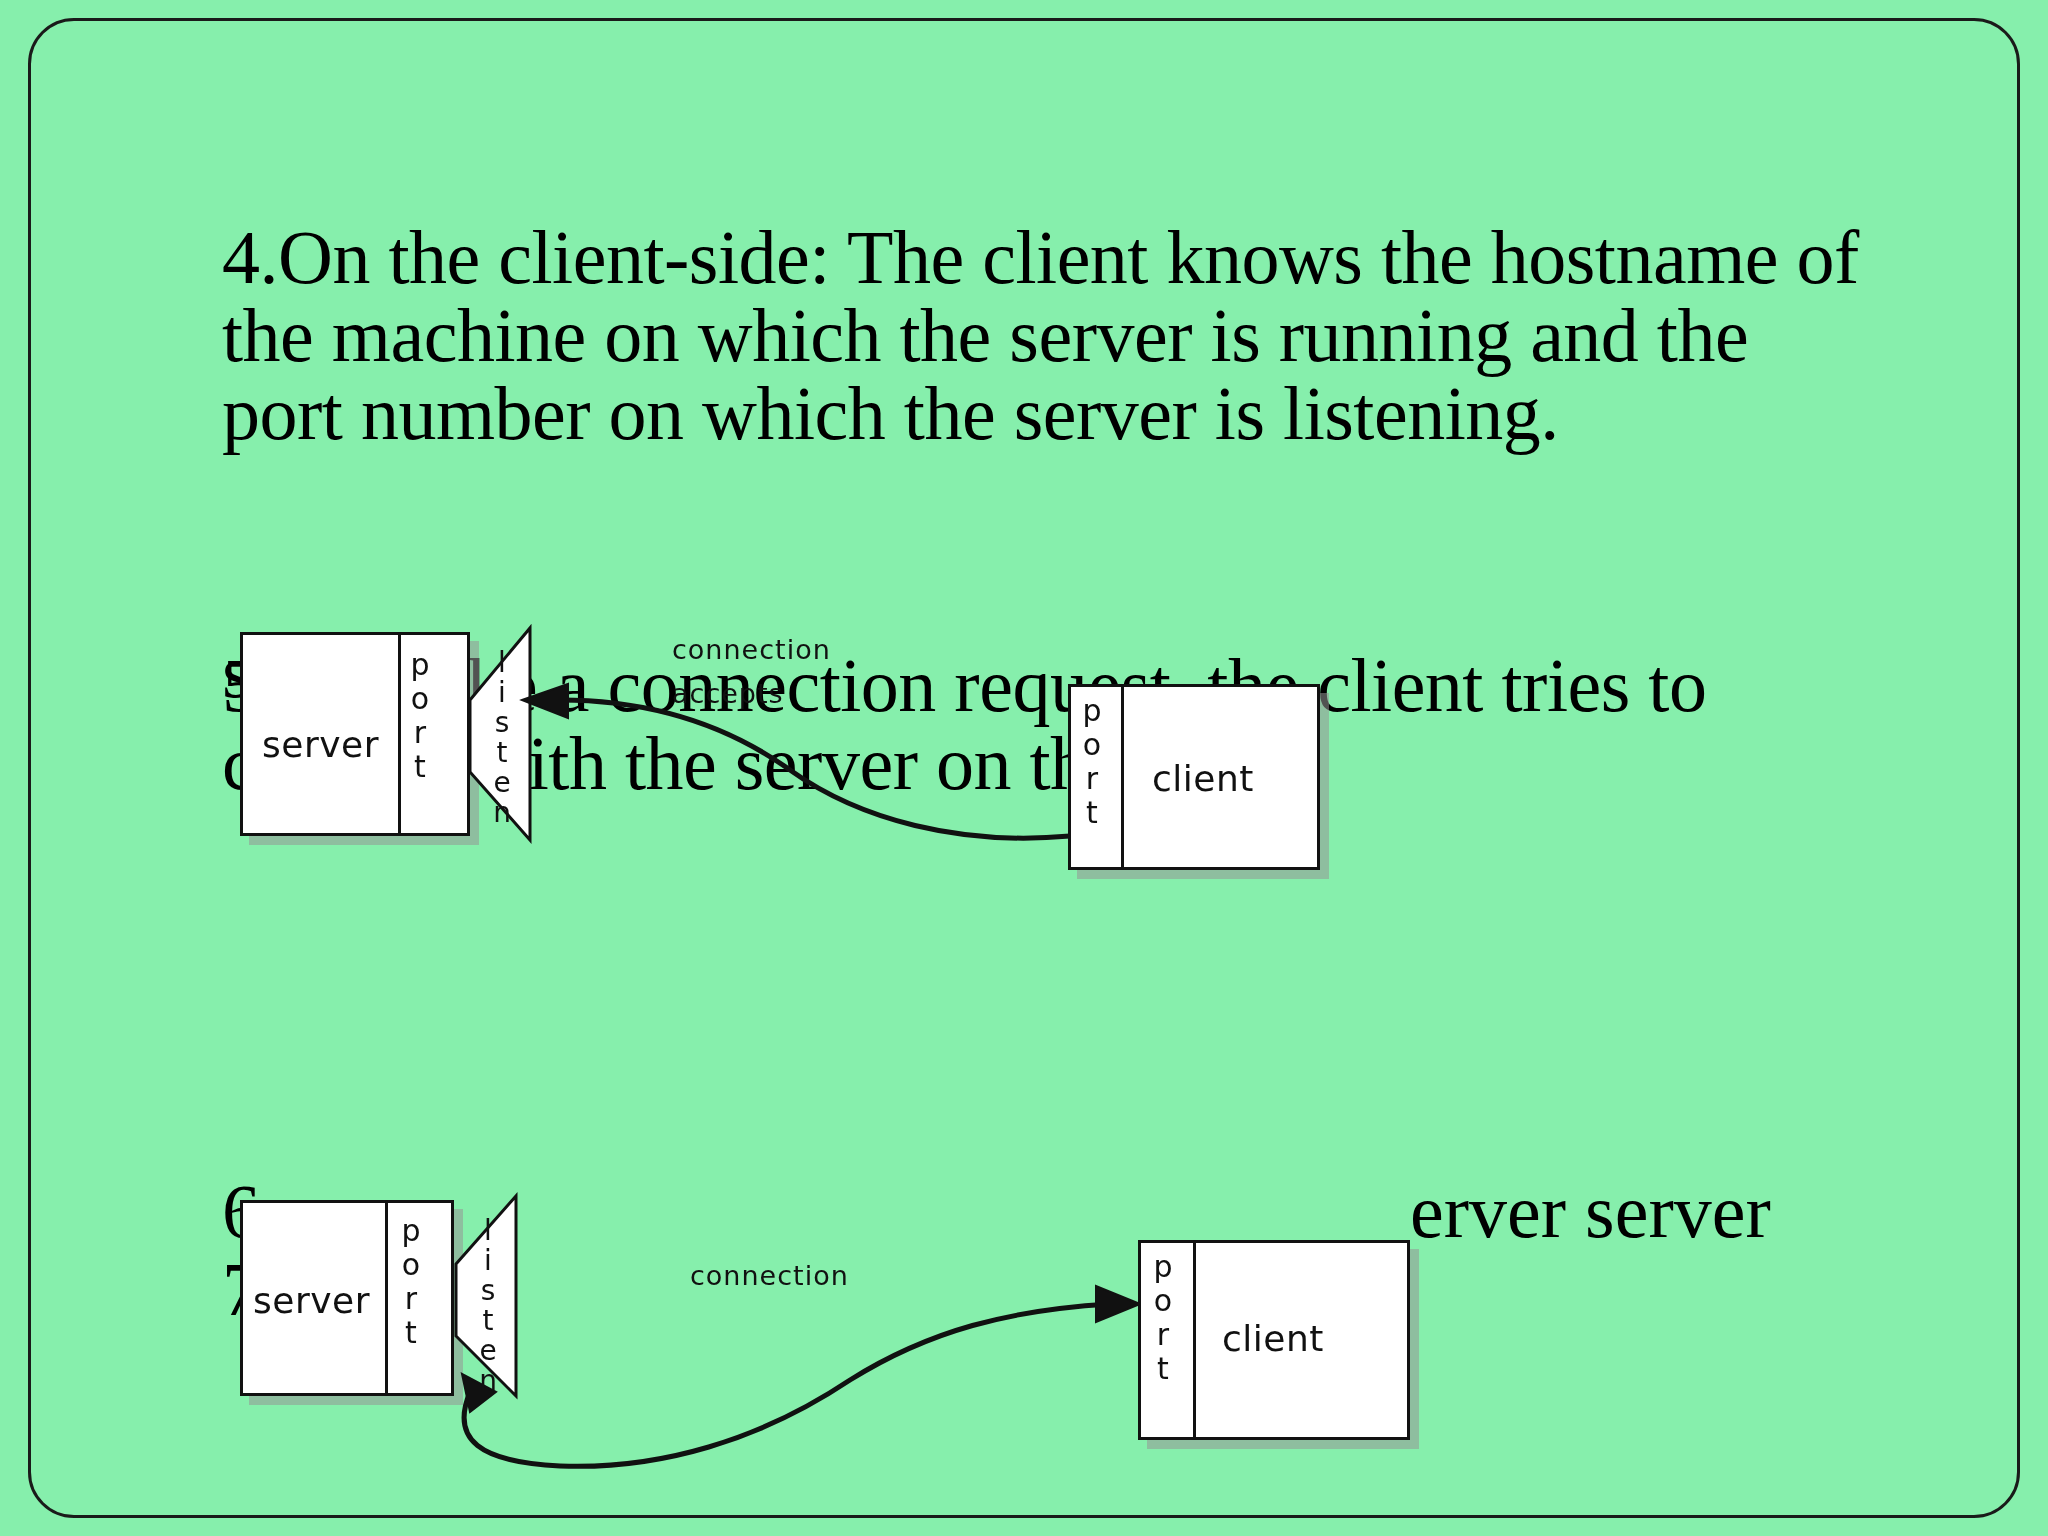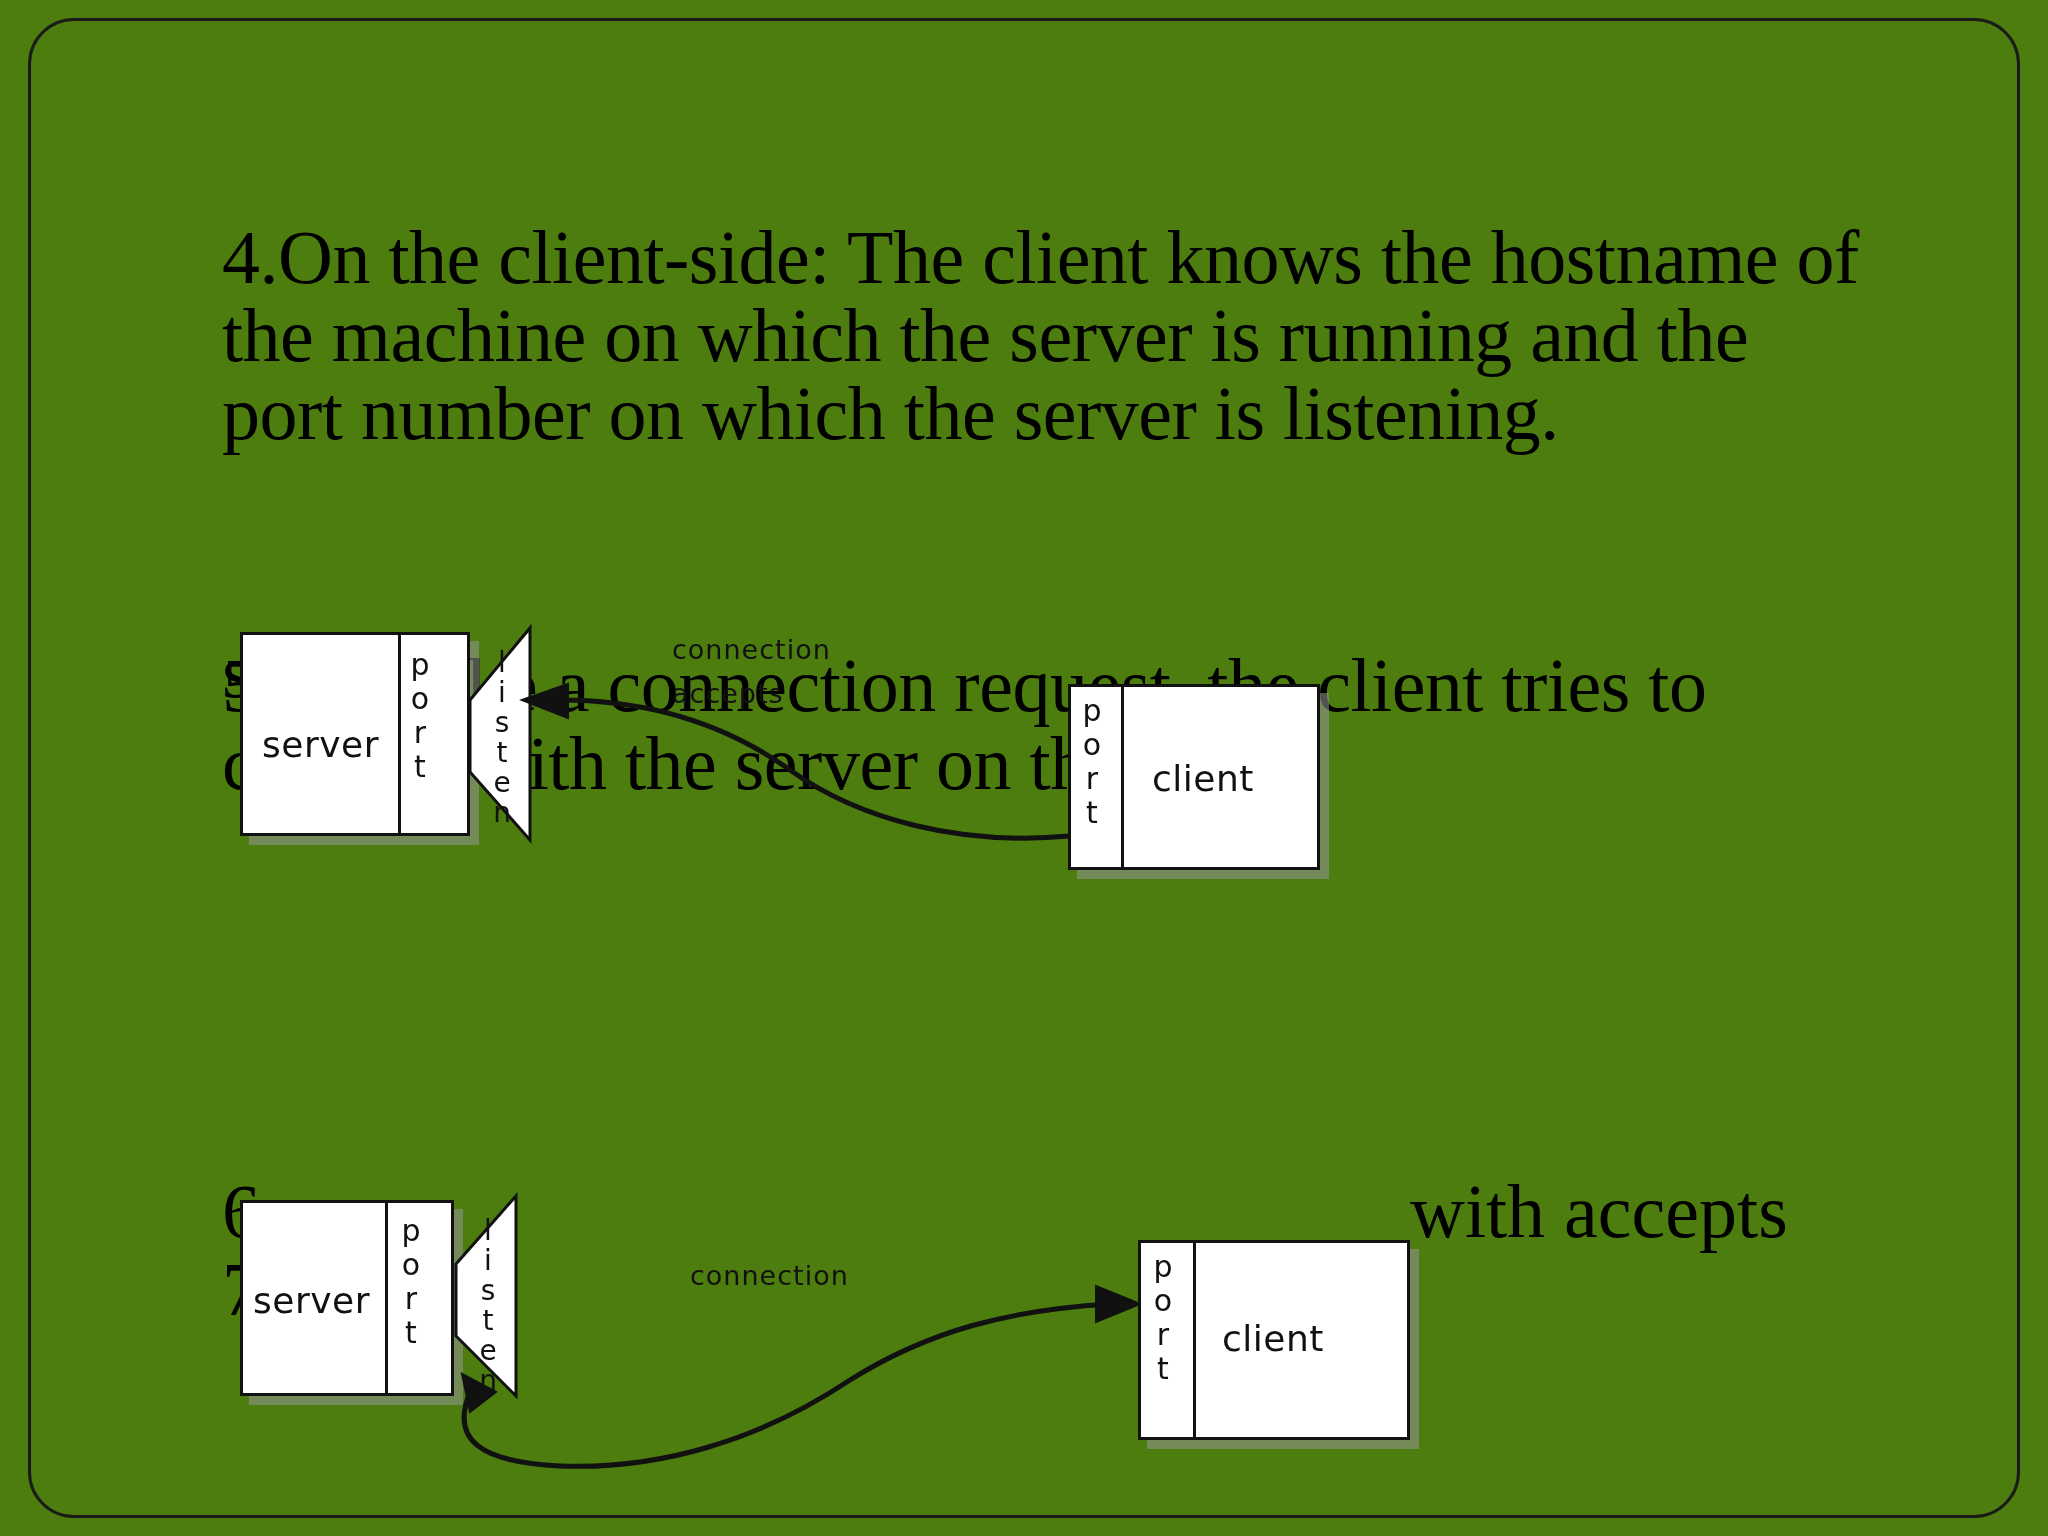--- a/index.html
+++ b/index.html
@@ -10,21 +10,21 @@
   body {
     width: 2048px;
     height: 1536px;
     overflow: hidden;
     font-family: "Liberation Serif", serif;
   }
   #slide {
     position: relative;
     width: 2048px;
     height: 1536px;
-    background: #4d7c0f;
+    background: #86efac;
     box-sizing: border-box;
     padding-left: 32px;
   }
   
   #slide-frame {
     position: absolute;
     left: 28px;
     top: 18px;
     width: 1992px;
     height: 1500px;
@@ -185,21 +185,21 @@
       <span>p</span>
       <span>o</span>
       <span>r</span>
       <span>t</span>
     </div>
     <div class="box-label" style="left:1152px; top:758px;">client</div>
   </div>
 
   <div class="overlap-text" style="left:222px; top:1172px;">6.</div>
   <div class="overlap-text" style="left:222px; top:1250px;">7.</div>
-  <div class="overlap-text" style="left:1410px; top:1172px;">with accepts</div>
+  <div class="overlap-text" style="left:1410px; top:1172px;">erver server</div>
 
   <div class="diagram" id="diagram2" style="left:0px; top:0px; width:2048px; height:1536px;">
 
     <div class="sbox" style="left:240px; top:1200px; width:214px; height:196px;">
       <div class="divider" style="left:142px;"></div>
     </div>
     <div class="box-label" style="left:253px; top:1280px;">server</div>
     <div class="port-label" style="left:394px; top:1214px;">
       <span>p</span>
       <span>o</span>

